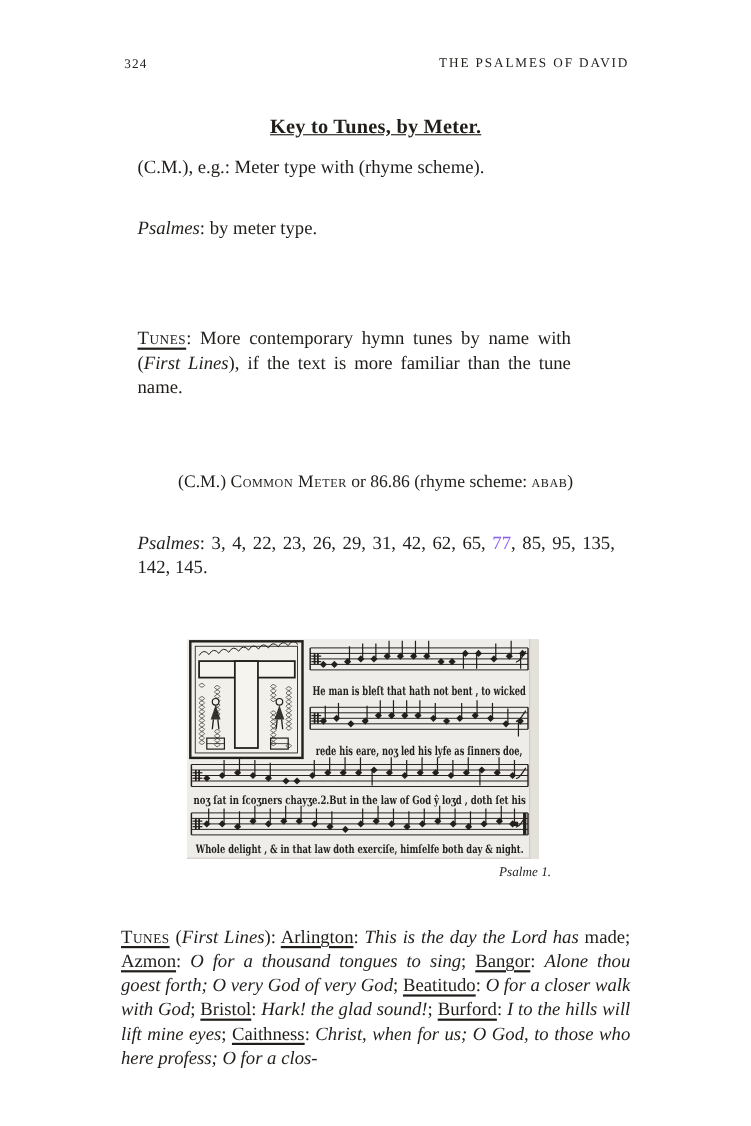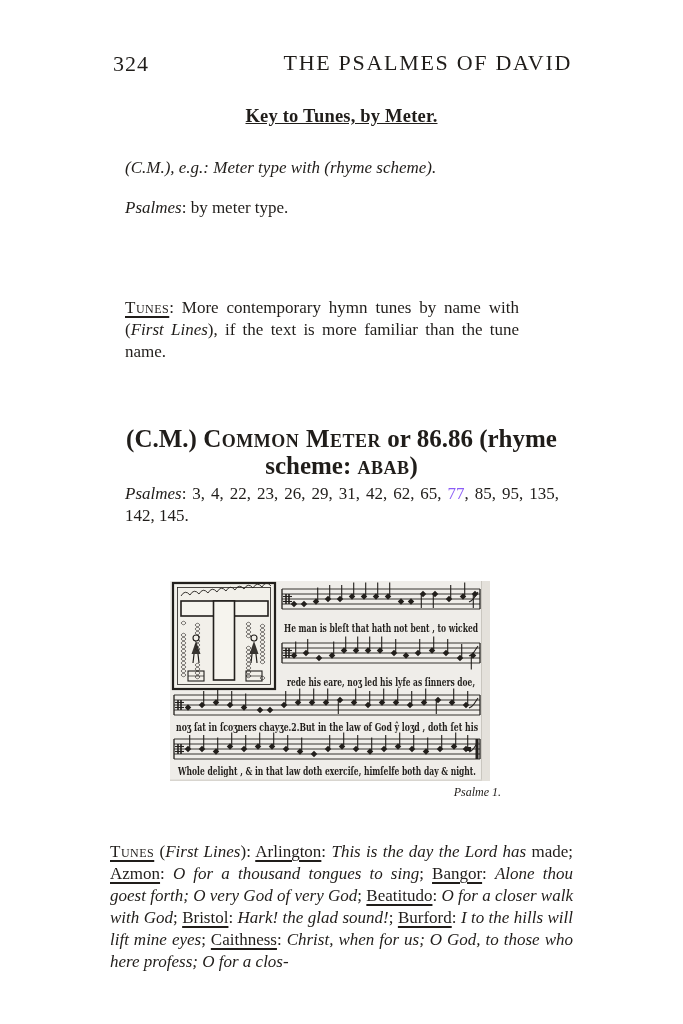--- a/index.html
+++ b/index.html
@@ -6,35 +6,35 @@
   html,body { margin:0; padding:0; background:#ffffff; }
   .page {
     position: relative;
     width: 683px;
     height: 1024px;
     background: #ffffff;
     font-family: "Liberation Serif", "DejaVu Serif", serif;
     color: #201d1a;
     overflow: hidden;
   }
-  .hdr { position:absolute; top:50px; left:110px; width:462px; height:22px; font-size:22px; }
+  .hdr { position:absolute; top:50px; left:110px; width:462px; height:22px; font-size:12px; }
   .pageno { position:absolute; left:3px; top:1px; letter-spacing:1px; }
   .rtitle { text-align:right; letter-spacing:1.7px; }
   .h1 {
     position:absolute; top:106px; left:0; width:683px; margin:0;
     text-align:center; font-size:18.5px; font-weight:700; letter-spacing:.2px;text-decoration:underline;
   }
   .body { position:absolute; margin:0; font-size:17px; line-height:22px; text-align:justify; }
-  .p1 { top:157px; left:125px; width:432px;font-style:italic; }
+  .p1 { top:141px; left:125px; width:432px; }
   .p2 { top:197px; left:125px; width:432px; }
   .p3 { top:236px; left:125px; width:432px; }
   .p4 { top:297px; left:125px; width:394px; word-spacing:.5px; }
   .h2 {
     position:absolute; top:425px; left:0; width:683px; margin:0;
-    text-align:center; font-size:25px; font-weight:700; line-height:27px;
+    text-align:center; font-size:16px; font-weight:400; line-height:27px;
   }
   .h2in { display:inline-block; max-width:446px; }
   .psalms { top:483px; left:125px; width:434px; }
   .fig { position:absolute; top:581px; left:170px; width:320px; margin:0; text-align:right; }
   .fig svg { display:block; }
   .cap { margin-top:4px; font-style:italic; font-size:12px; transform:translateX(11px); }
   .bottom { top:841px; left:110px; width:463px; }
   .s-i { font-style:italic;margin-top:36px; }
   .s-u { text-decoration:underline; text-decoration-thickness:1.5px; text-underline-offset:2.5px; }
   .s-sc { font-variant:small-caps; letter-spacing:.5px; }

